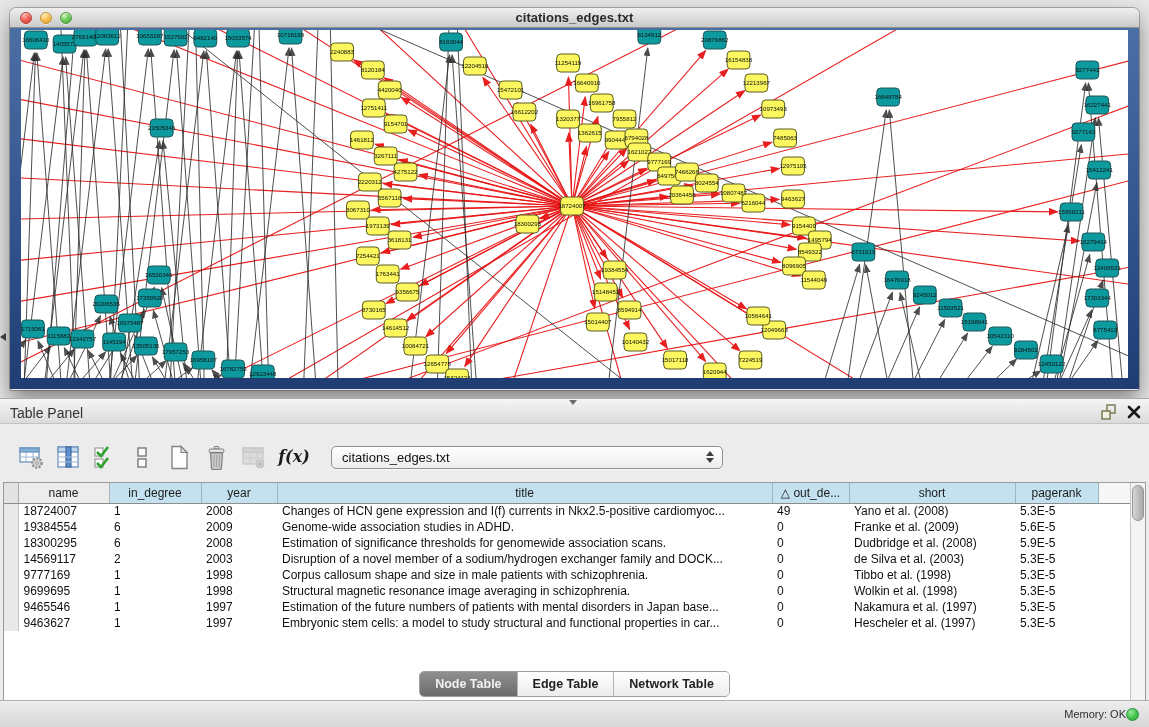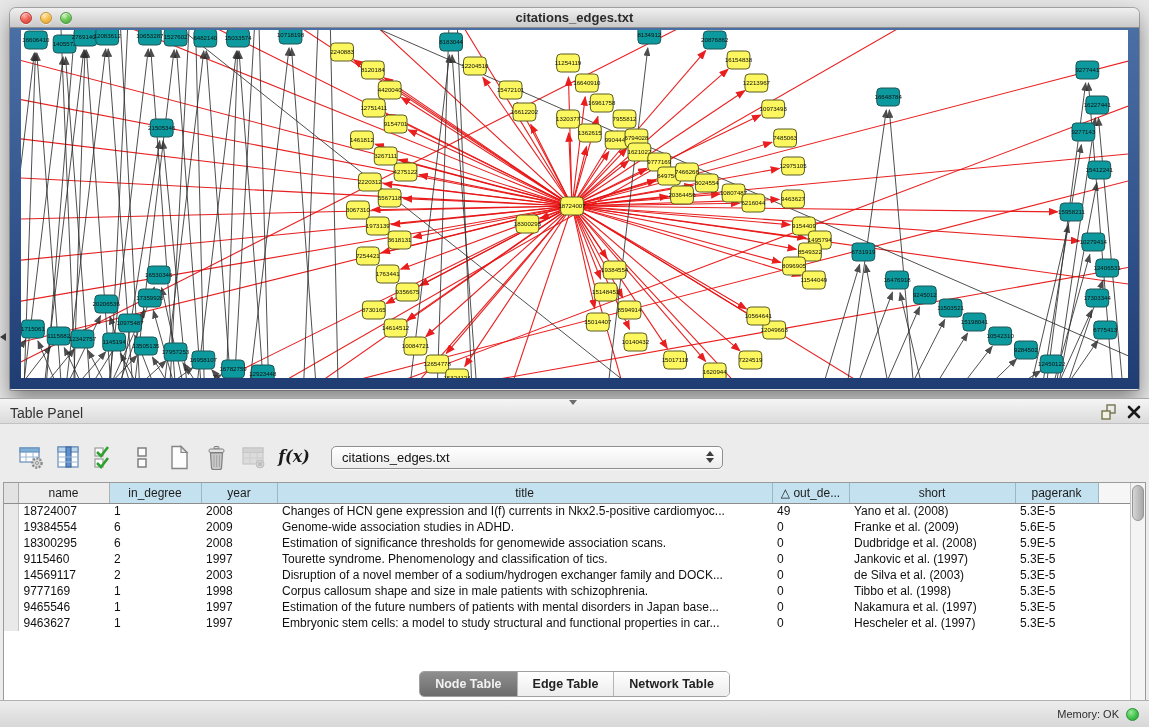--- a/index.html
+++ b/index.html
@@ -69,21 +69,21 @@
     box-shadow:0 1px 1px rgba(255,255,255,.9); }
   .seg button { font-family:"Liberation Sans", sans-serif; font-size:12.5px; font-weight:bold; color:#222;
     background:linear-gradient(#ffffff,#ececec); border:none; border-left:1px solid #b5b5b5;
     padding:5px 15px; cursor:default; }
   .seg button:first-child { border-left:none; }
   .seg button.selected { background:linear-gradient(#8f8f8f,#6c6c6c); color:#f2f2f2; }
 
   
   .statusbar { position:absolute; left:0; bottom:0; width:1149px; height:27px;
     background:linear-gradient(#ededed,#d7d7d7); border-top:1px solid #b0b0b0;
-    display:flex; justify-content:flex-end; align-items:center; padding-right:10px; gap:7px; }
+    display:flex; justify-content:flex-end; align-items:center; padding-right:10px; }
   .statusbar .mem { font-size:11px; color:#2e2e2e; }
   .dot { width:13px; height:13px; border-radius:50%;
     background:radial-gradient(circle at 35% 30%, #9ae89a, #3fc24a 55%, #2da239); border:1px solid #2b8f35; }
 </style>
 </head>
 <body>
 
 <div class="desktop">
   <div class="net-window">
     <div class="titlebar">
@@ -641,31 +641,20 @@
             <td class="c1">6</td>
             <td class="c2">2008</td>
             <td class="c3">Estimation of significance thresholds for genomewide association scans.</td>
             <td class="c4">0</td>
             <td class="c5">Dudbridge et al. (2008)</td>
             <td class="c6">5.9E-5</td>
             <td></td>
           </tr>
           <tr>
             <td class="gut"></td>
-            <td class="c0">9115460</td>
-            <td class="c1">2</td>
-            <td class="c2">1997</td>
-            <td class="c3">Tourette syndrome. Phenomenology and classification of tics.</td>
-            <td class="c4">0</td>
-            <td class="c5">Jankovic et al. (1997)</td>
-            <td class="c6">5.3E-5</td>
-            <td></td>
-          </tr>
-          <tr>
-            <td class="gut"></td>
             <td class="c0">14569117</td>
             <td class="c1">2</td>
             <td class="c2">2003</td>
             <td class="c3">Disruption of a novel member of a sodium/hydrogen exchanger family and DOCK...</td>
             <td class="c4">0</td>
             <td class="c5">de Silva et al. (2003)</td>
             <td class="c6">5.3E-5</td>
             <td></td>
           </tr>
           <tr>
@@ -674,20 +663,31 @@
             <td class="c1">1</td>
             <td class="c2">1998</td>
             <td class="c3">Corpus callosum shape and size in male patients with schizophrenia.</td>
             <td class="c4">0</td>
             <td class="c5">Tibbo et al. (1998)</td>
             <td class="c6">5.3E-5</td>
             <td></td>
           </tr>
           <tr>
             <td class="gut"></td>
+            <td class="c0">9699695</td>
+            <td class="c1">1</td>
+            <td class="c2">1998</td>
+            <td class="c3">Structural magnetic resonance image averaging in schizophrenia.</td>
+            <td class="c4">0</td>
+            <td class="c5">Wolkin et al. (1998)</td>
+            <td class="c6">5.3E-5</td>
+            <td></td>
+          </tr>
+          <tr>
+            <td class="gut"></td>
             <td class="c0">9465546</td>
             <td class="c1">1</td>
             <td class="c2">1997</td>
             <td class="c3">Estimation of the future numbers of patients with mental disorders in Japan base...</td>
             <td class="c4">0</td>
             <td class="c5">Nakamura et al. (1997)</td>
             <td class="c6">5.3E-5</td>
             <td></td>
           </tr>
           <tr>

